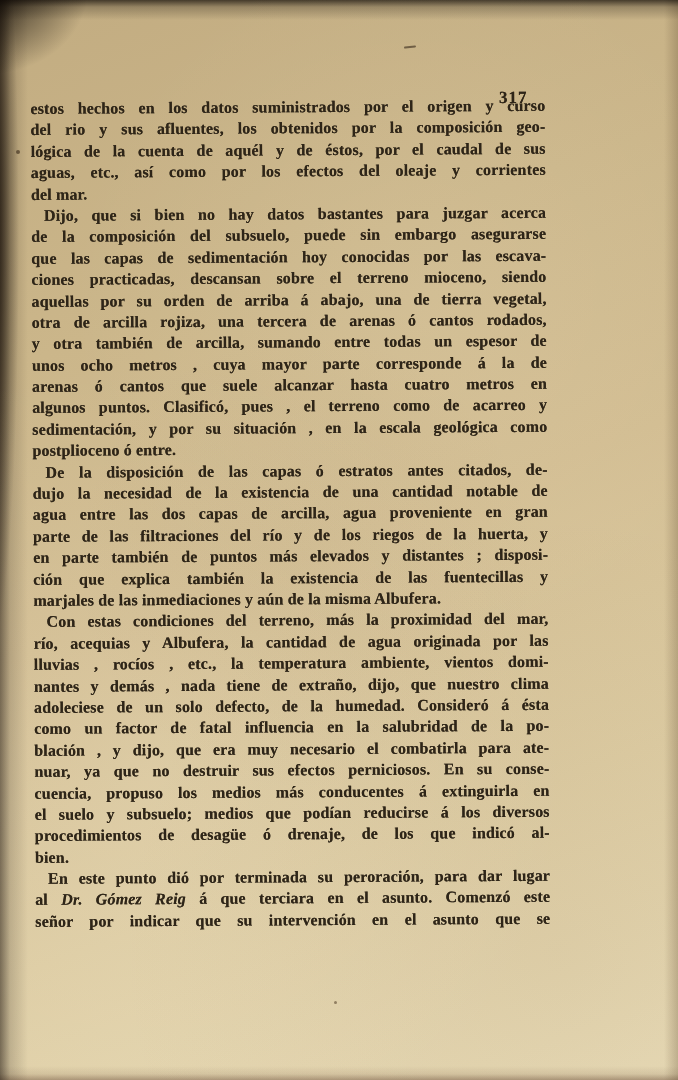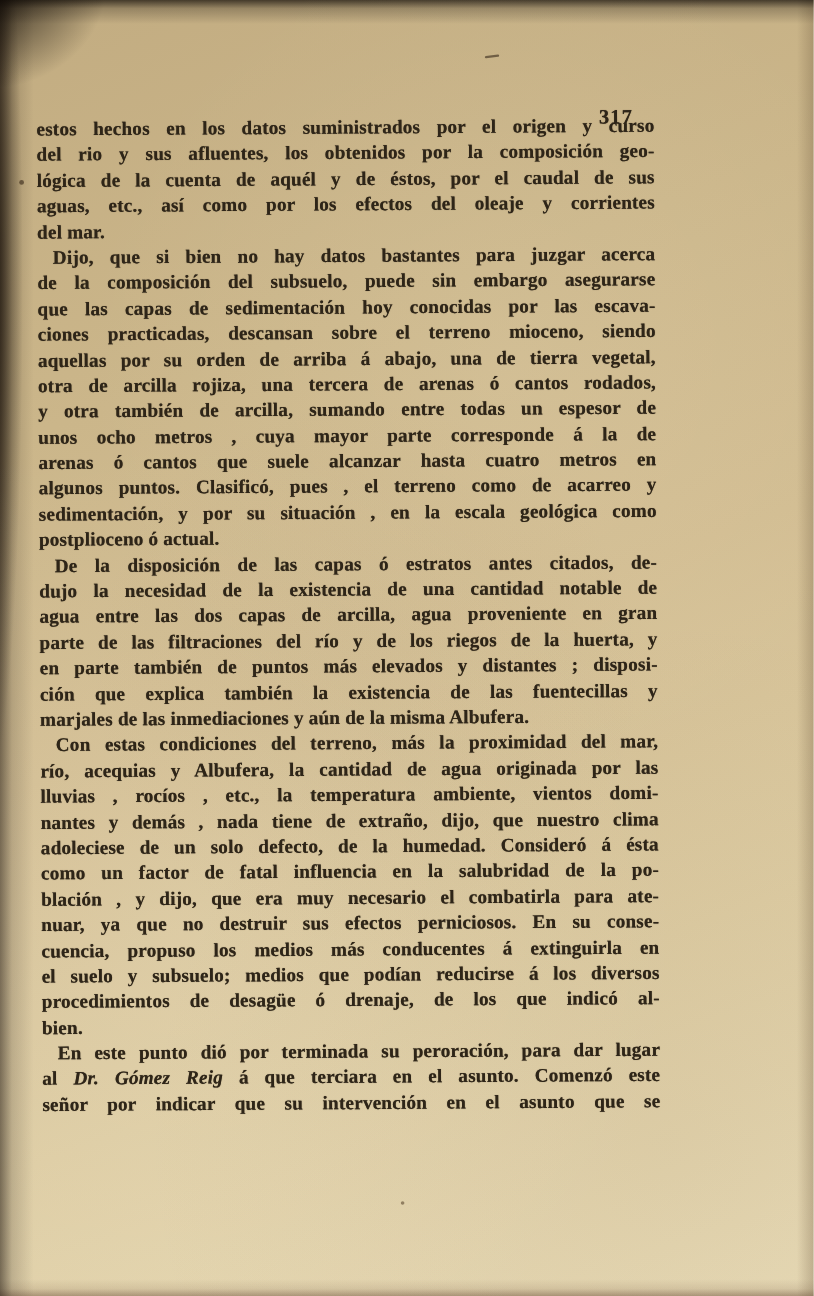--- a/index.html
+++ b/index.html
@@ -126,21 +126,21 @@
         <div class="line just"><span>de la composición del subsuelo, puede sin embargo asegurarse</span></div>
         <div class="line just"><span>que las capas de sedimentación hoy conocidas por las escava-</span></div>
         <div class="line just"><span>ciones practicadas, descansan sobre el terreno mioceno, siendo</span></div>
         <div class="line just"><span>aquellas por su orden de arriba á abajo, una de tierra vegetal,</span></div>
         <div class="line just"><span>otra de arcilla rojiza, una tercera de arenas ó cantos rodados,</span></div>
         <div class="line just"><span>y otra también de arcilla, sumando entre todas un espesor de</span></div>
         <div class="line just"><span>unos ocho metros , cuya mayor parte corresponde á la de</span></div>
         <div class="line just"><span>arenas ó cantos que suele alcanzar hasta cuatro metros en</span></div>
         <div class="line just"><span>algunos puntos. Clasificó, pues , el terreno como de acarreo y</span></div>
         <div class="line just"><span>sedimentación, y por su situación , en la escala geológica como</span></div>
-        <div class="line"><span>postplioceno ó actual.</span></div>
+        <div class="line"><span>postplioceno ó entre.</span></div>
       </div>
       <div class="paragraph">
         <div class="line indent just"><span>De la disposición de las capas ó estratos antes citados, de-</span></div>
         <div class="line just"><span>dujo la necesidad de la existencia de una cantidad notable de</span></div>
         <div class="line just"><span>agua entre las dos capas de arcilla, agua proveniente en gran</span></div>
         <div class="line just"><span>parte de las filtraciones del río y de los riegos de la huerta, y</span></div>
         <div class="line just"><span>en parte también de puntos más elevados y distantes ; disposi-</span></div>
         <div class="line just"><span>ción que explica también la existencia de las fuentecillas y</span></div>
         <div class="line"><span>marjales de las inmediaciones y aún de la misma Albufera.</span></div>
       </div>

